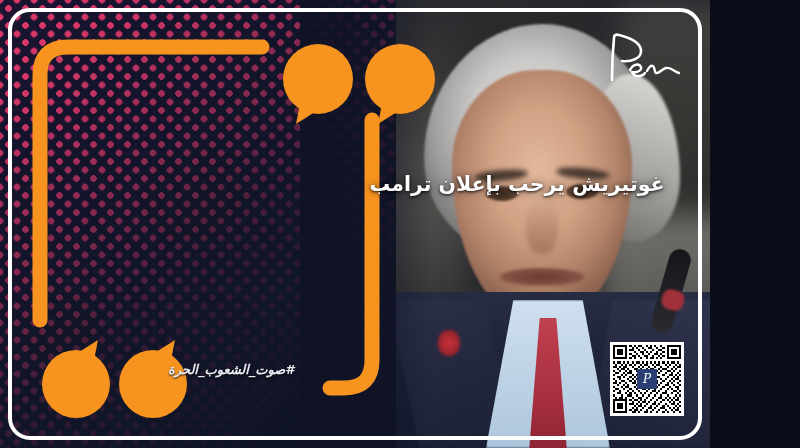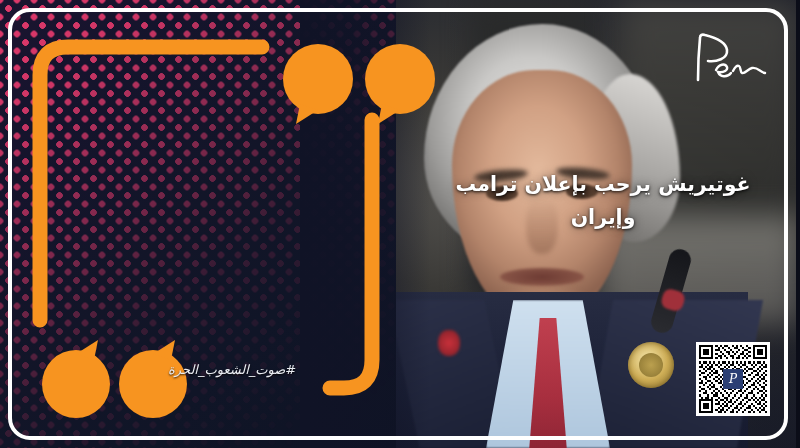--- a/index.html
+++ b/index.html
@@ -5,21 +5,21 @@
 <style>
   html,body{margin:0;padding:0;background:#0b0d18;}
   body{
     font-family:"DejaVu Sans","Liberation Sans",sans-serif;
     -webkit-font-smoothing:antialiased;
   }
 
   
   .card{
     position:relative;
-    width:796px;height:448px;
+    width:710px;height:448px;
     overflow:hidden;
     background:#8b5cf6;
   }
 
   
   .photo{
     position:absolute;inset:0;
     background:
       
       linear-gradient(to right,rgba(10,12,26,0) 55%,rgba(10,12,26,.35) 100%),
@@ -171,21 +171,21 @@
   }
 
   
   .hashtag{
     position:absolute;left:168px;top:362px;
     direction:rtl;
     color:#e9ecf2;
     font-family:"DejaVu Sans","Liberation Sans",sans-serif;
     font-size:13px;
     font-style:italic;
-    font-weight:400;
+    font-weight:700;
     letter-spacing:.4px;
     text-shadow:0 1px 2px rgba(0,0,0,.9);
     white-space:nowrap;
   }
 
   
   .penmark{
     position:absolute;right:26px;top:26px;
     width:84px;height:62px;
   }
@@ -268,21 +268,20 @@
       <path d="M 94 360 L 98 340 L 76 354 Z" fill="#F79420"></path>
       <circle cx="153" cy="384" r="34" fill="#F79420"></circle>
       <path d="M 171 360 L 175 340 L 153 354 Z" fill="#F79420"></path>
     </g>
 
     <rect x="147" y="370" width="26" height="14" rx="3" fill="#F79420"></rect>
   </svg>
 
   <div class="headline">
     <div>غوتيريش يرحب بإعلان ترامب</div>
-    <div>وإيران</div>
   </div>
 
   <div class="hashtag">#صوت_الشعوب_الحرة</div>
 
   <svg class="penmark" viewBox="0 0 84 62">
     <path d="M12 54 C12 40 13 22 14 12 C14 9 16 8 19 9 C31 12 40 16 41 24 C42 33 30 36 22 35" fill="none" stroke="#ffffff" stroke-width="2.6" stroke-linecap="round" stroke-linejoin="round"></path>
     <path d="M30 44 C33 38 39 37 41 41 C42 44 38 47 32 46 C34 51 41 52 45 47" fill="none" stroke="#ffffff" stroke-width="2.4" stroke-linecap="round"></path>
     <path d="M47 45 C49 41 51 39 53 40 C55 41 54 46 56 47 C59 48 62 43 66 42 C72 41 74 46 79 47" fill="none" stroke="#ffffff" stroke-width="2.4" stroke-linecap="round"></path>
   </svg>
 

